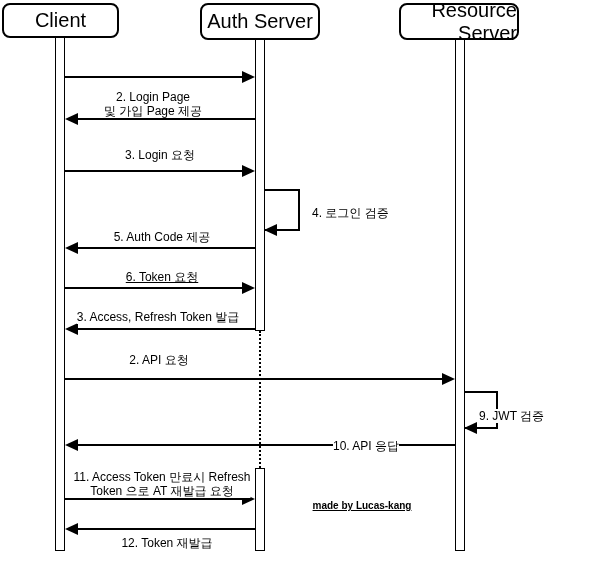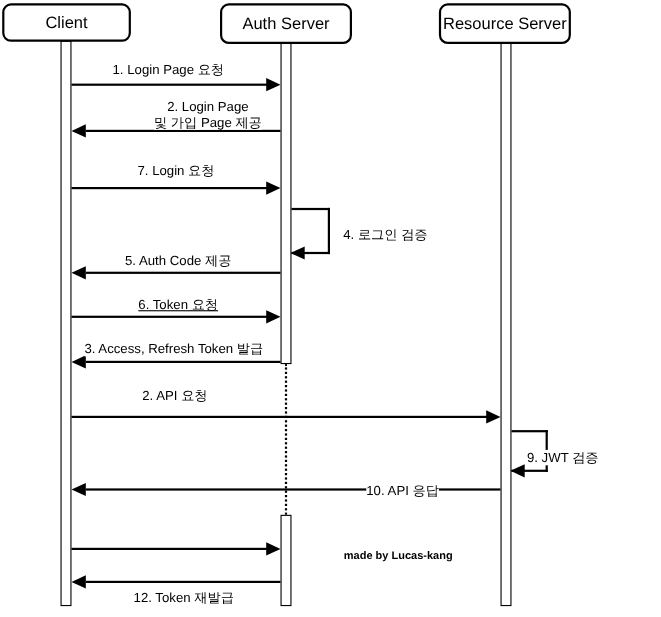--- a/index.html
+++ b/index.html
@@ -14,22 +14,23 @@
   }
   .actor {
     position: absolute;
     box-sizing: border-box;
     border: 2px solid #000000;
     border-radius: 8px;
     background: #ffffff;
     display: flex;
     align-items: center;
     justify-content: center;
-    font-size: 15px;
+    font-size: 20px;
     z-index: 4;
+    text-align: right;
   }
   .bar {
     position: absolute;
     box-sizing: border-box;
     width: 10px;
     border: 1.5px solid #000000;
     background: #ffffff;
     z-index: 2;
   }
   .dotted {
@@ -86,20 +87,21 @@
     transform: none;
     text-align: left;
   }
   .note {
     position: absolute;
     font-size: 10px;
     font-weight: bold;
     white-space: nowrap;
     transform: translateX(-50%);
     z-index: 3;
+    text-decoration: underline;
   }
 </style>
 </head>
 <body>
 
 <div class="diagram">
 
   <div class="actor" style="left:2px; top:3px; width:117px; height:35px;">
     <span>Client</span>
   </div>
@@ -111,32 +113,31 @@
   </div>
 
   <div class="bar" style="left:55px; top:37px; height:514px;"></div>
   <div class="bar" style="left:255px; top:39px; height:292px;"></div>
   <div class="dotted" style="left:259px; top:331px; height:137px;"></div>
   <div class="bar" style="left:255px; top:468px; height:83px;"></div>
   <div class="bar" style="left:455px; top:39px; height:512px;"></div>
 
   <div class="mline" style="left:65px; top:76px; width:179px;"></div>
   <div class="head-r" style="left:242px; top:71px;"></div>
-  <div class="mlabel" style="left:153px; top:56px;">1. Login Page 요청</div>
 
   <div class="head-l" style="left:65px; top:113px;"></div>
   <div class="mline" style="left:78px; top:118px; width:177px;"></div>
-  <div class="mlabel" style="left:153px; top:90px;margin-left:36px;">
+  <div class="mlabel" style="left:153px; top:90px;">
     <div>2. Login Page</div>
     <div>및 가입 Page 제공</div>
   </div>
 
   <div class="mline" style="left:65px; top:170px; width:179px;"></div>
   <div class="head-r" style="left:242px; top:165px;"></div>
-  <div class="mlabel" style="left:160px; top:148px;">7. Login 요청</div>
+  <div class="mlabel" style="left:160px; top:148px;">3. Login 요청</div>
 
   <div class="self-loop" style="left:265px; top:189px; width:35px; height:42px;">
     <div class="head-l"></div>
   </div>
   <div class="mlabel side" style="left:312px; top:206px;">4. 로그인 검증</div>
 
   <div class="head-l" style="left:65px; top:242px;"></div>
   <div class="mline" style="left:78px; top:247px; width:177px;"></div>
   <div class="mlabel" style="left:162px; top:230px;">5. Auth Code 제공</div>
 
@@ -156,20 +157,24 @@
     <div class="head-l"></div>
   </div>
   <div class="mlabel side" style="left:479px; top:409px;">9. JWT 검증</div>
 
   <div class="head-l" style="left:65px; top:439px;"></div>
   <div class="mline" style="left:78px; top:444px; width:377px;"></div>
   <div class="mlabel" style="left:366px; top:439px;">10. API 응답</div>
 
   <div class="mline" style="left:65px; top:498px; width:179px;"></div>
   <div class="head-r" style="left:242px; top:493px;"></div>
+  <div class="mlabel" style="left:162px; top:470px;">
+    <div>11. Access Token 만료시 Refresh</div>
+    <div>Token 으로 AT 재발급 요청</div>
+  </div>
 
   <div class="head-l" style="left:65px; top:523px;"></div>
   <div class="mline" style="left:78px; top:528px; width:177px;"></div>
   <div class="mlabel" style="left:167px; top:536px;">12. Token 재발급</div>
 
   <div class="note" style="left:362px; top:500px;">made by Lucas-kang</div>
 
 </div>
 
 </body></html>

